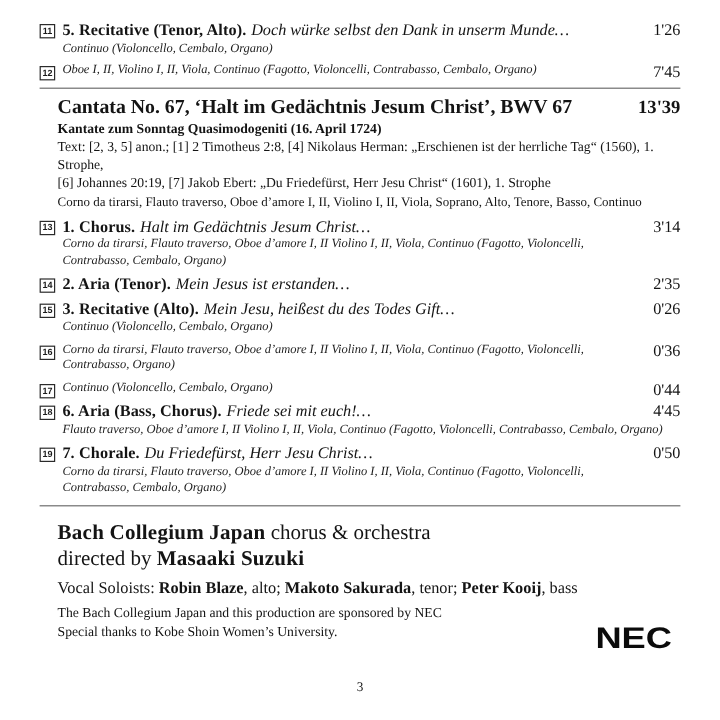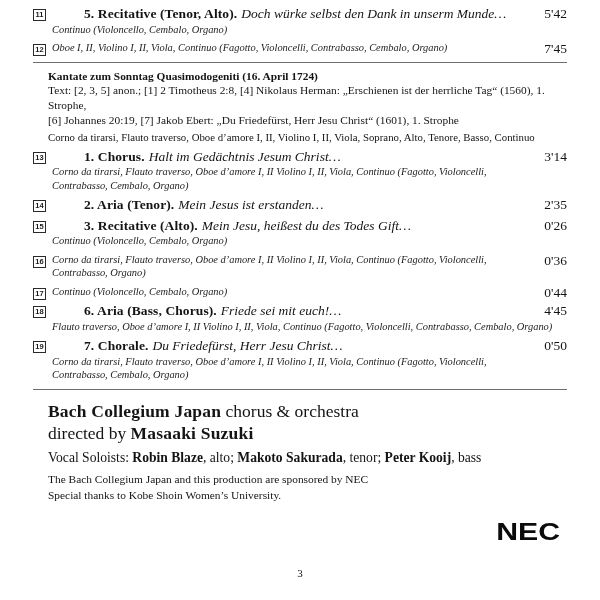--- a/index.html
+++ b/index.html
@@ -1,31 +1,31 @@
 <!DOCTYPE html>
 <html><head>
 <meta charset="utf-8">
 <style>
   html,body{margin:0;padding:0;background:#e8e8e8;}
   .page{
     width:600px;height:600px;background:#ffffff;position:relative;
     font-family:"Liberation Serif", serif;color:#141414;overflow:hidden;
-    box-sizing:border-box;padding:1px 33px 0 33px;
+    box-sizing:border-box;padding:12px 33px 0 33px;
   }
   .rule{border:none;border-top:1px solid #6e6e6e;margin:7px 0 6px 0;}
   
   .track{position:relative;padding-left:19px;margin-top:5px;}
   .tno{
     position:absolute;left:0;top:3px;display:inline-block;
     width:11px;height:10px;line-height:10px;text-align:center;
     border:1px solid #2a2a2a;font-family:"Liberation Sans",sans-serif;
     font-size:7.5px;font-weight:bold;color:#1a1a1a;background:#fff;
   }
   .ttitle{font-size:13.5px;line-height:1.15;padding-right:44px;}
-  .ttitle b{margin-right:4px;letter-spacing:0.1px;margin-left:32px;}
+  .ttitle b{margin-right:4px;letter-spacing:0.1px;}
   .ttitle i{font-weight:normal;}
   .time{position:absolute;right:0;top:0;font-size:13.5px;}
   .instr{font-style:italic;font-size:10.4px;line-height:1.3;margin-top:1px;color:#1c1c1c;}
   .wrap2{max-width:472px;}
   
   .cblock{margin-left:15px;}
   .chead{position:relative;font-weight:bold;font-size:16.5px;line-height:1.1;margin:2px 0 3px 0;padding-right:48px;}
   .chead .time{font-size:15.5px;font-weight:bold;top:1px;}
   .occasion{font-weight:bold;font-size:11.4px;line-height:1.3;}
   .textline{font-size:11.4px;line-height:1.32;}
@@ -45,34 +45,38 @@
   }
   .pagenum{position:absolute;left:0;right:0;top:567px;text-align:center;font-size:11px;}
 </style>
 </head>
 <body>
 
 <div class="page">
 
   <div class="track">
     <span class="tno">11</span>
-    <span class="time">5'42</span>
+    <span class="time">1'26</span>
     <div class="ttitle"><b>5. Recitative (Tenor, Alto).</b><i>Doch würke selbst den Dank in unserm Munde…</i></div>
     <div class="instr">Continuo (Violoncello, Cembalo, Organo)</div>
   </div>
 
   <div class="track">
     <span class="tno">12</span>
     <span class="time">7'45</span>
     <div class="instr">Oboe I, II, Violino I, II, Viola, Continuo (Fagotto, Violoncelli, Contrabasso, Cembalo, Organo)</div>
   </div>
 
   <hr class="rule">
 
   <div class="cblock">
+    <div class="chead">
+      <span>Cantata No. 67, ‘Halt im Gedächtnis Jesum Christ’, BWV 67</span>
+      <span class="time">13'39</span>
+    </div>
     <div class="occasion">Kantate zum Sonntag Quasimodogeniti (16. April 1724)</div>
     <div class="textline">Text: [2, 3, 5] anon.; [1] 2 Timotheus 2:8, [4] Nikolaus Herman: „Erschienen ist der herrliche Tag“ (1560), 1. Strophe,</div>
     <div class="textline">[6] Johannes 20:19, [7] Jakob Ebert: „Du Friedefürst, Herr Jesu Christ“ (1601), 1. Strophe</div>
     <div class="scoring">Corno da tirarsi, Flauto traverso, Oboe d’amore I, II, Violino I, II, Viola, Soprano, Alto, Tenore, Basso, Continuo</div>
   </div>
 
   <div class="track">
     <span class="tno">13</span>
     <span class="time">3'14</span>
     <div class="ttitle"><b>1. Chorus.</b><i>Halt im Gedächtnis Jesum Christ…</i></div>

